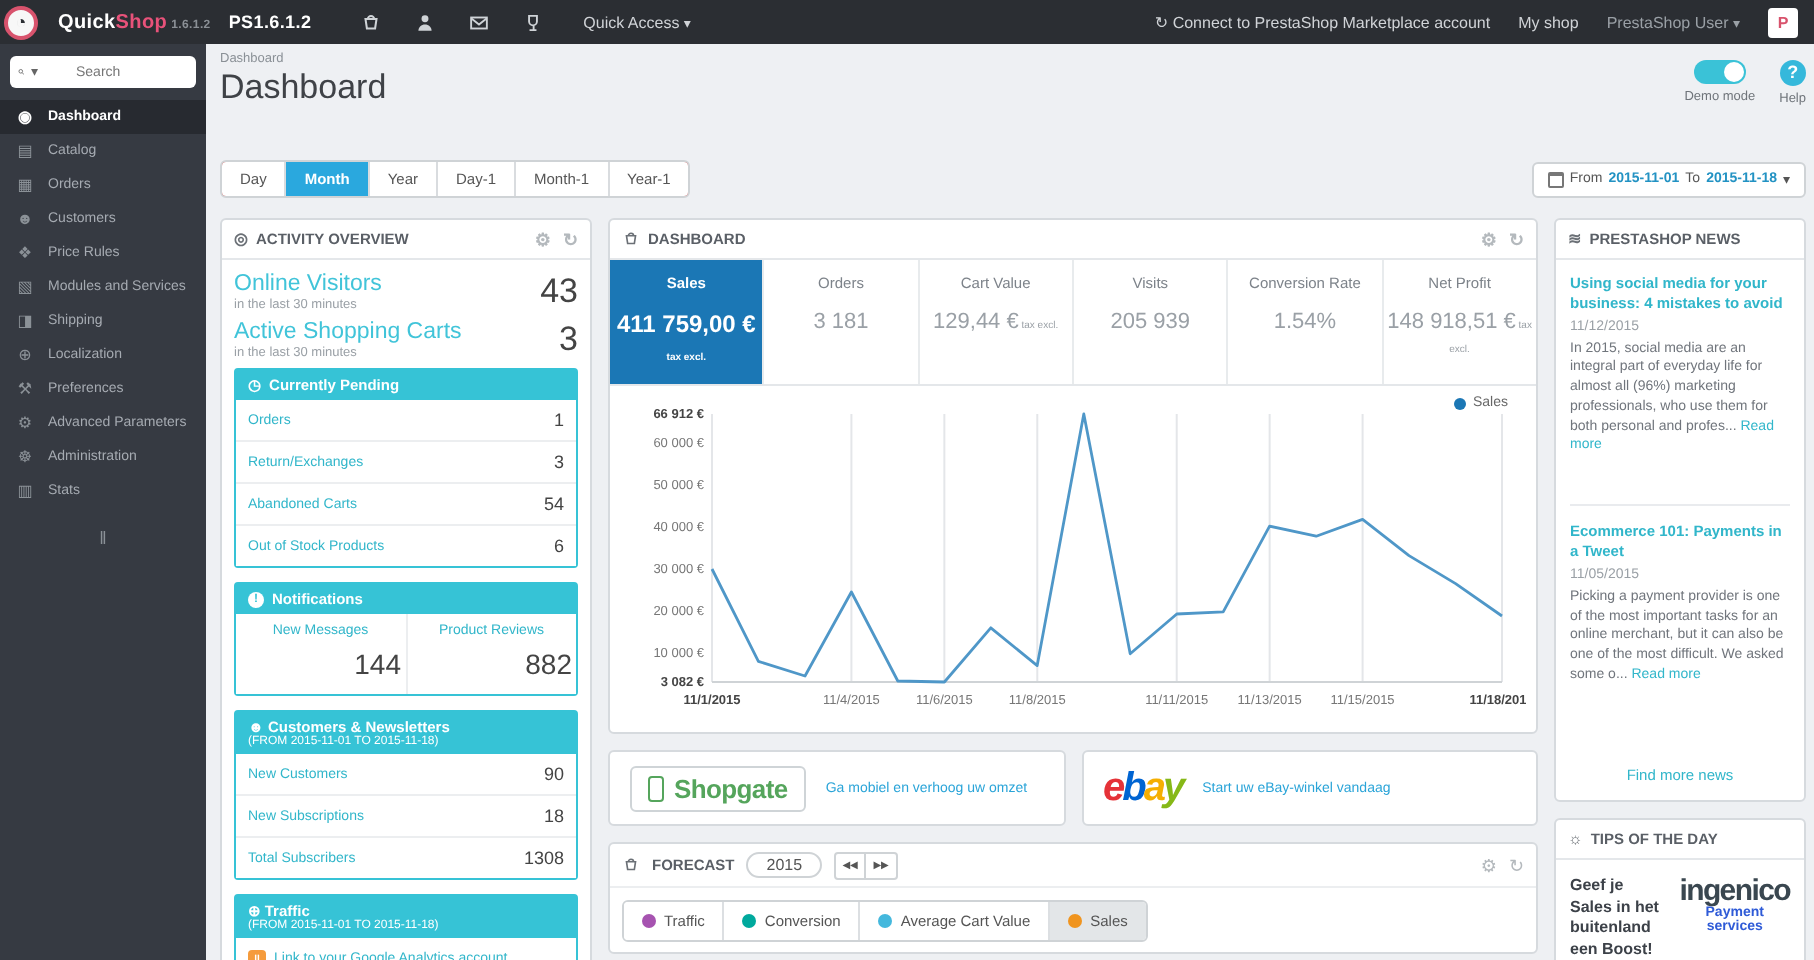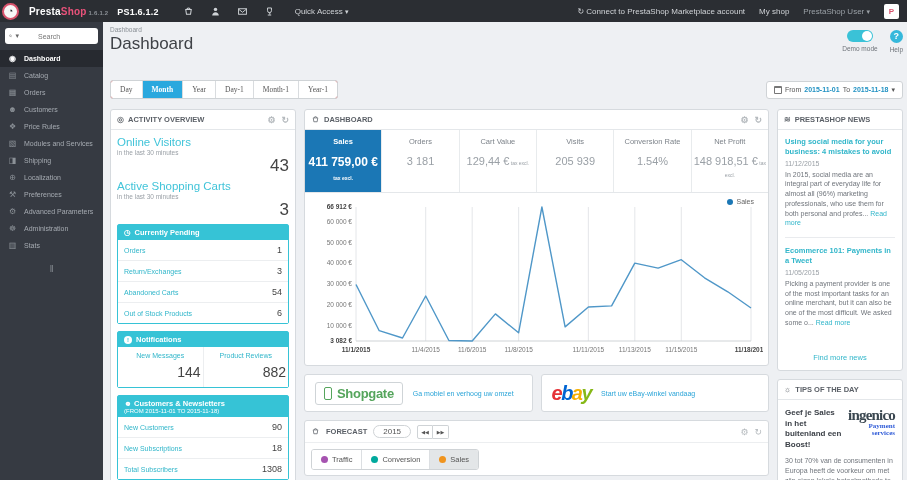--- a/index.html
+++ b/index.html
@@ -41,21 +41,21 @@
   .page-title { font-size:17px; color:#3f4247; font-weight:400; margin-top:1px; }
   .head-right { margin-left:auto; display:flex; gap:12px; padding-top:4px; }
   .hr-item { display:flex; flex-direction:column; align-items:center; gap:3px; }
   .toggle { width:26px; height:12px; border-radius:7px; background:#3ac2d7; position:relative; cursor:pointer; }
   .toggle .knob { position:absolute; right:1px; top:1px; width:10px; height:10px; border-radius:50%; background:#fff; }
   .hr-label { font-size:6.5px; color:#6f747a; }
   .help-circle { width:13px; height:13px; border-radius:50%; background:#35b8db; color:#fff; font-size:9px; font-weight:bold; text-align:center; line-height:13px; cursor:pointer; }
 
   
   .filter-row { display:flex; align-items:center; margin:2px 0 10px; }
-  .btn-group { display:flex; border-radius:3px; overflow:hidden; border:1px solid #cfd3d6; background:#b91c1c;font-family:Liberation Serif, serif; }
+  .btn-group { display:flex; border-radius:3px; overflow:hidden; border:1px solid #cfd3d6; background:#b91c1c; }
   .fbtn { font-size:7.5px; color:#555; padding:4px 9px; border-right:1px solid #d9dcdf; background:#fff; cursor:pointer; }
   .fbtn:last-child { border-right:none; }
   .fbtn.active { background:#2aa8de; color:#fff; font-weight:bold; }
   .datepicker { margin-left:auto; background:#fff; border:1px solid #cfd3d6; border-radius:3px; font-size:7px; color:#555; padding:4px 7px; display:flex; gap:3px; align-items:center; cursor:pointer; }
   .datepicker b { color:#2292c3; }
   .cal-icon { width:8px; height:8px; border:1px solid #777; border-top:2.5px solid #777; border-radius:1px; display:inline-block; }
 
   
   .panels { display:flex; gap:8px; align-items:flex-start; }
   .panel { background:#fff; border:1px solid #d6dade; border-radius:3px; }
@@ -63,21 +63,21 @@
   .head-tools { margin-left:auto; color:#b4b9bd; font-size:9px; display:flex; gap:6px; }
   .head-tools span { cursor:pointer; }
   .p-icon { color:#6b7076; font-size:8px; }
 
   .col-left { width:186px; flex:0 0 auto; }
   .col-center { width:465px; flex:0 0 auto; }
   .col-right { width:126px; flex:0 0 auto; }
 
   
   .act-body { padding:6px 6px 0; }
-  .bigstat { display:flex; align-items:flex-start; margin-bottom:4px;flex-direction:column; }
+  .bigstat { display:flex; align-items:flex-end; margin-bottom:4px; }
   .bigstat .bs-label { font-size:11.5px; color:#41c4d9; }
   .bigstat .bs-sub { font-size:6.5px; color:#9aa0a6; margin-top:1px; }
   .bigstat .bs-value { margin-left:auto; font-size:17px; color:#444; }
   .cyan-section { border:1px solid #36c3d6; border-radius:2px; margin-bottom:7px; }
   .cyan-bar { background:#36c3d6; color:#fff; font-size:7.5px; font-weight:bold; padding:3px 6px; display:flex; align-items:center; gap:4px; }
   .cyan-bar .sub { font-size:6px; font-weight:normal; }
   .cyan-bar-2l { display:block; }
   .srow { display:flex; justify-content:space-between; align-items:center; padding:5px 6px; border-bottom:1px solid #eceef0; background:#fff; }
   .srow:last-child { border-bottom:none; }
   .srow .sl { font-size:7px; color:#31b6ca; }
@@ -127,43 +127,43 @@
   .pager .pg:last-child { border-left:none; border-radius:0 2px 2px 0; }
   .chip-row { padding:6px; }
   .chips { display:inline-flex; border:1px solid #cfd3d6; border-radius:3px; overflow:hidden; }
   .chip { display:flex; align-items:center; gap:4px; font-size:7.5px; color:#555; padding:5px 9px; border-right:1px solid #dcdfe2; background:#fff; cursor:pointer; }
   .chip:last-child { border-right:none; }
   .chip.active { background:#e3e6e8; }
   .chip .cdot { width:7px; height:7px; border-radius:50%; }
 
   
   .news-body { padding:7px 7px 4px; }
-  .article { border-bottom:1px solid #e9ebee; padding-bottom:9px; margin-bottom:8px; }
+  .article { border-bottom:1px solid #e9ebee; padding-bottom:24px; margin-bottom:8px; }
   .article:last-of-type { border-bottom:none; }
   .a-title { font-size:7.5px; font-weight:bold; color:#31b6ca; line-height:1.3; cursor:pointer; }
   .a-date { font-size:7px; color:#9aa0a6; margin:3px 0; }
   .a-text { font-size:7px; color:#70757c; line-height:1.4; }
   .a-more { color:#31b6ca; cursor:pointer; }
   .find-more { text-align:center; font-size:7.5px; color:#31b6ca; padding:4px 16px 8px; cursor:pointer; }
 
   
   .tips { margin-top:8px; }
   .tips-body { padding:8px 7px; font-size:7px; color:#70757c; line-height:1.45; }
-  .ing-logo { float:right; text-align:right; margin:0 0 3px 5px;font-family:Liberation Serif, serif; }
+  .ing-logo { float:right; text-align:center; margin:0 0 3px 5px; }
   .ing-name { font-size:15px; font-weight:bold; color:#3a4750; letter-spacing:-.8px; line-height:1; }
   .ing-sub { font-size:7px; font-weight:bold; color:#2f5bd7; line-height:1.1; }
   .tips-heading { font-size:8px; font-weight:bold; color:#3c4148; line-height:1.35; margin-bottom:5px; }
 </style>
 </head>
 <body>
 
 <div class="topbar">
   <div class="logo-circle">◔</div>
   <div class="brand">
-    <span>Presta</span><span class="pink">Shop</span><span class="brand-ver">1.6.1.2</span>
+    <span>Quick</span><span class="pink">Shop</span><span class="brand-ver">1.6.1.2</span>
     <span class="ps-ver">PS1.6.1.2</span>
   </div>
   <div class="tb-icons">
     <svg width="11" height="11" viewBox="0 0 14 14">
         <path d="M3.5 4.5h7l-.9 6h-5.2z M5 4.5a2 2 0 0 1 4 0" fill="none" stroke="#cfd3d7" stroke-width="1.3"></path>
       </svg>
     <svg width="11" height="11" viewBox="0 0 14 14">
         <circle cx="7" cy="4.3" r="2.2" fill="#cfd3d7"></circle>
         <path d="M2.8 12c0-2.3 1.9-4 4.2-4s4.2 1.7 4.2 4z" fill="#cfd3d7"></path>
       </svg>
@@ -499,20 +499,24 @@
           <div class="chip-row">
             <span class="chips" id="forecast-chips">
                 <span class="chip">
                   <span class="cdot" style="background: rgb(166, 83, 176);"></span>
                   <span>Traffic</span>
                 </span>
                 <span class="chip">
                   <span class="cdot" style="background: rgb(0, 169, 157);"></span>
                   <span>Conversion</span>
                 </span>
+                <span class="chip">
+                  <span class="cdot" style="background: rgb(68, 184, 221);"></span>
+                  <span>Average Cart Value</span>
+                </span>
                 <span class="chip active">
                   <span class="cdot" style="background: rgb(240, 148, 30);"></span>
                   <span>Sales</span>
                 </span>
               </span>
           </div>
         </div>
       </div>
 
       <div class="col-right">

